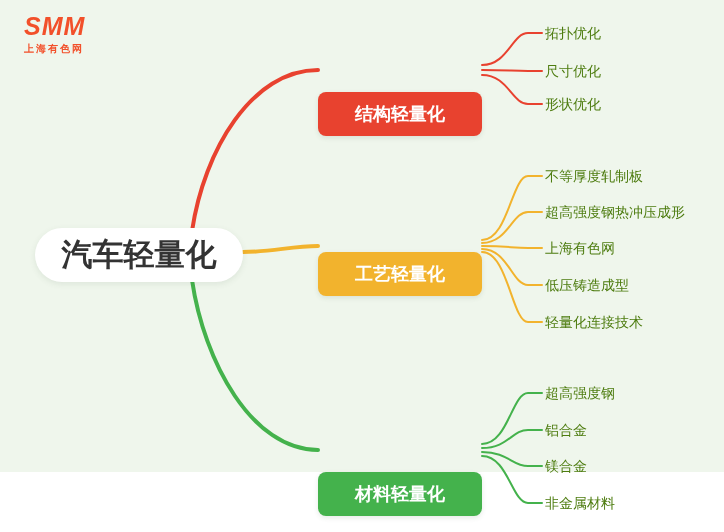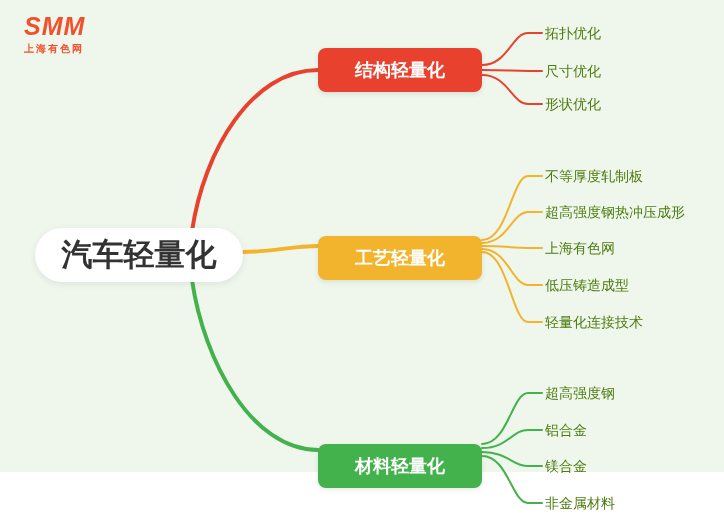--- a/index.html
+++ b/index.html
@@ -68,24 +68,25 @@
     height: 44px;
     border-radius: 8px;
     display: flex;
     align-items: center;
     justify-content: center;
     font-size: 18px;
     font-weight: 700;
     color: #ffffff;
     box-shadow: 0 2px 5px rgba(60, 90, 60, 0.12);
     cursor: pointer;
+    margin-top: 44px;
   }
   .branch-structure { top: 48px; }
-  .branch-process   { top: 236px; }
-  .branch-material  { top: 444px; }
+  .branch-process   { top: 208px; }
+  .branch-material  { top: 428px; }
 
   .leaf {
     position: absolute;
     left: 545px;
     height: 20px;
     line-height: 20px;
     font-size: 14px;
     color: #4d7c0f;
     white-space: nowrap;
     cursor: pointer;

